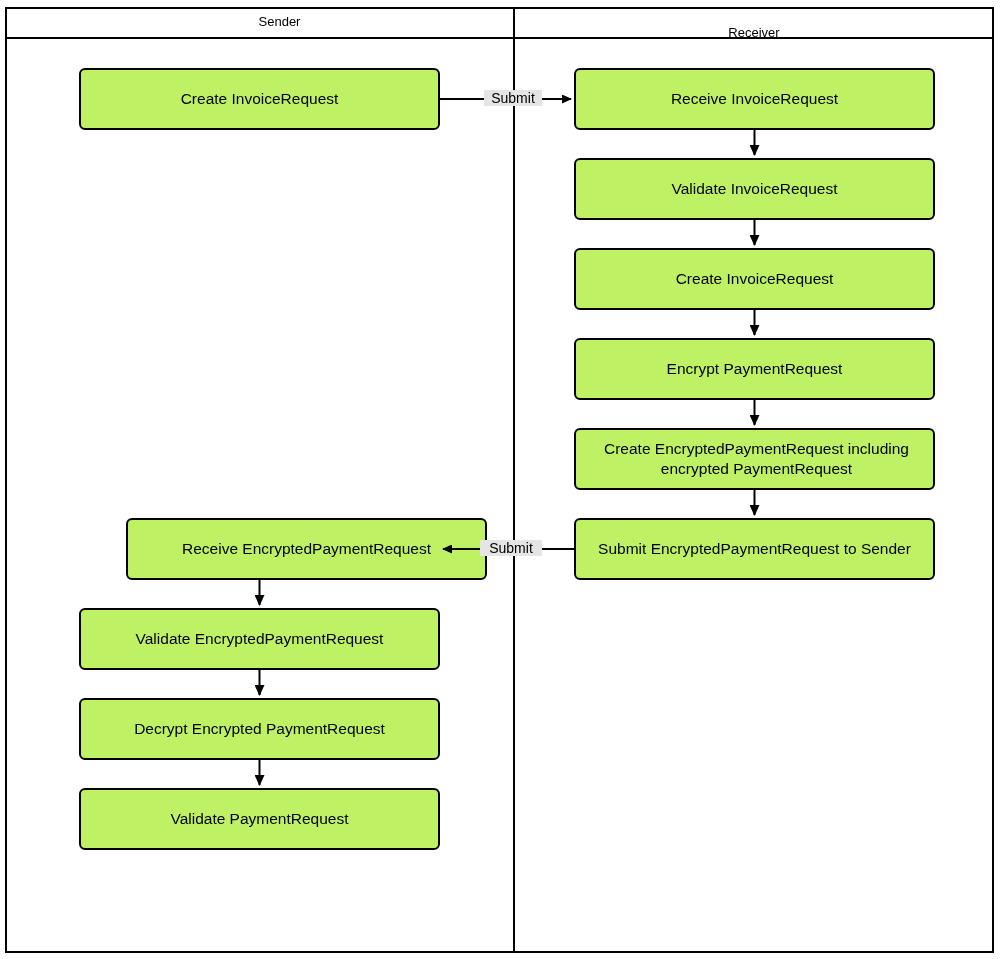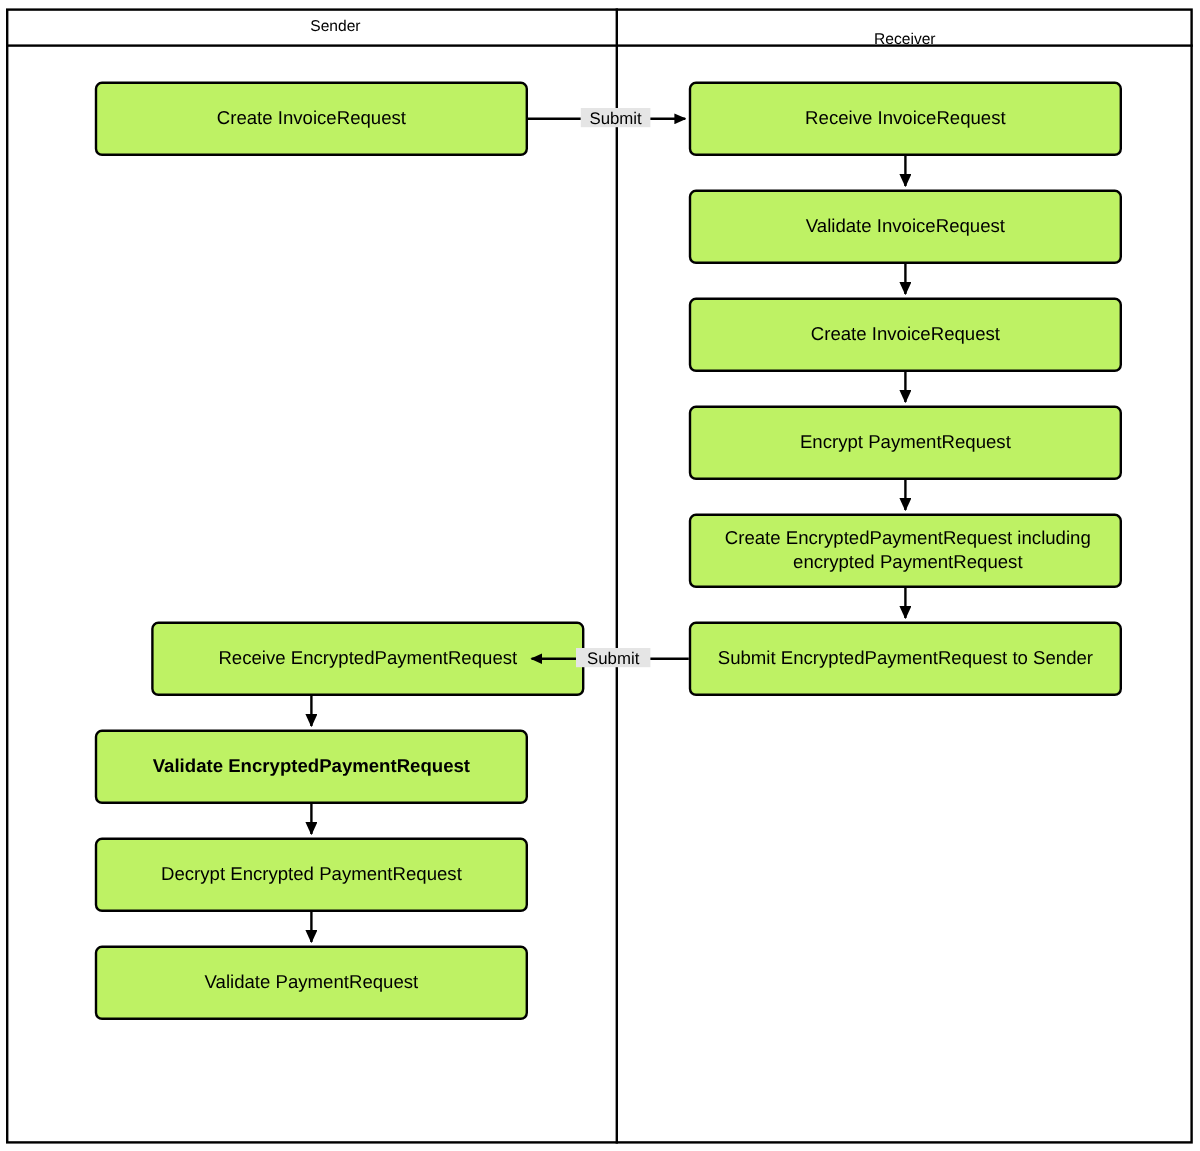--- a/index.html
+++ b/index.html
@@ -104,21 +104,21 @@
   <div class="lane-header-rule"></div>
   <div class="lane-divider"></div>
 
   <div class="lane-title sender">Sender</div>
   <div class="lane-title receiver">Receiver</div>
 
   <div class="node" style="left:79px; top:68px; width:361px; height:62px;">Create InvoiceRequest</div>
 
   <div class="node" style="left:79px; top:518px; width:361px; height:62px;margin-left:47px;">Receive EncryptedPaymentRequest</div>
 
-  <div class="node" style="left:79px; top:608px; width:361px; height:62px;font-weight:bold;">Validate EncryptedPaymentRequest</div>
+  <div class="node" style="left:79px; top:608px; width:361px; height:62px;">Validate EncryptedPaymentRequest</div>
 
   <div class="node" style="left:79px; top:698px; width:361px; height:62px;">Decrypt Encrypted PaymentRequest</div>
 
   <div class="node" style="left:79px; top:788px; width:361px; height:62px;">Validate PaymentRequest</div>
 
   <div class="node" style="left:574px; top:68px; width:361px; height:62px;">Receive InvoiceRequest</div>
 
   <div class="node" style="left:574px; top:158px; width:361px; height:62px;">Validate InvoiceRequest</div>
 
   <div class="node" style="left:574px; top:248px; width:361px; height:62px;">Create InvoiceRequest</div>

